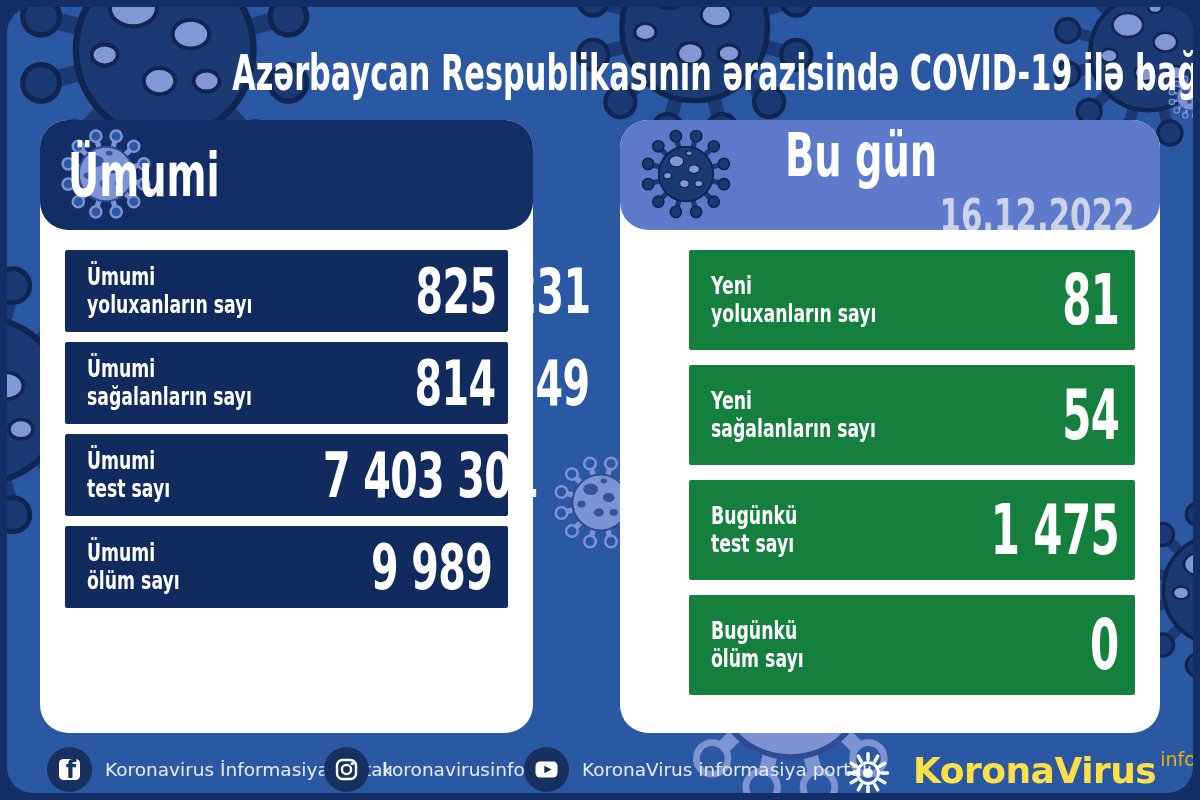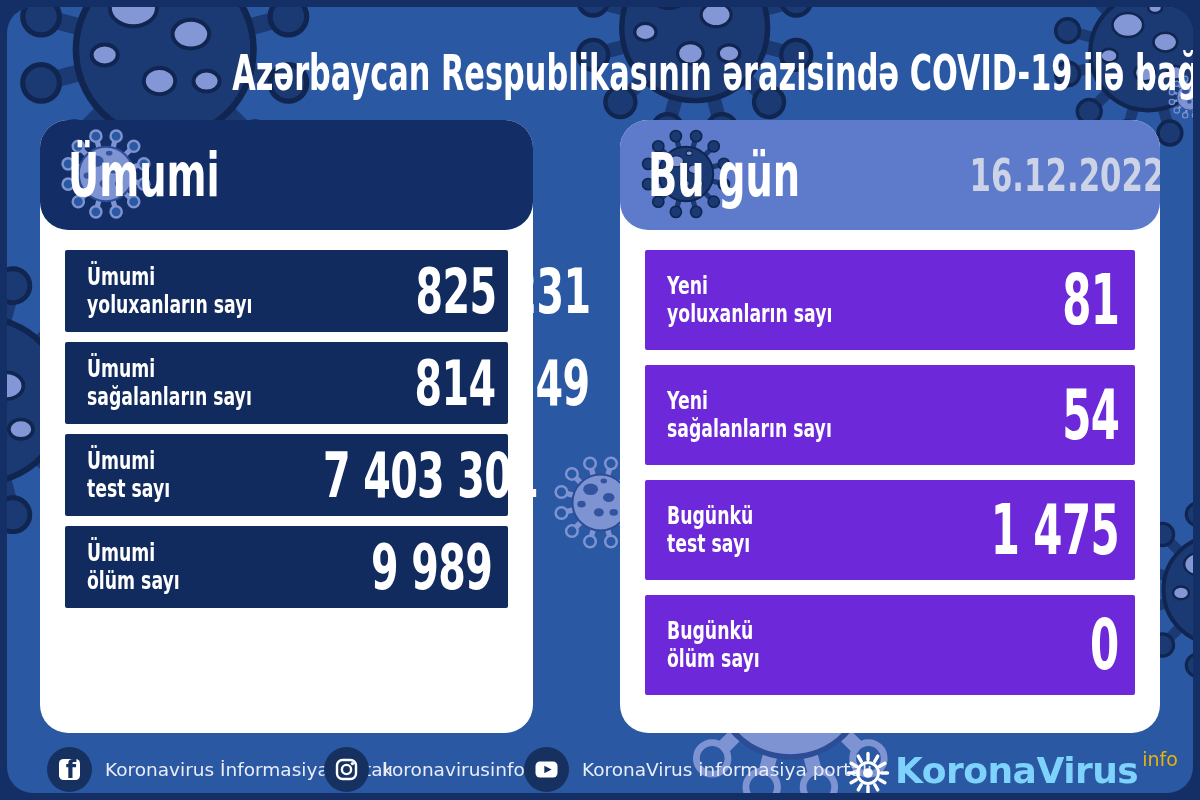--- a/index.html
+++ b/index.html
@@ -26,39 +26,39 @@
   }
   .card.left{left:33px;}
   .card.right{left:613px;width:540px;}
 
   .card-header{
     position:absolute;top:0;left:0;right:0;height:110px;
     border-radius:28px;overflow:hidden;
     display:flex;align-items:center;
   }
   .card.left .card-header{background:#132e66;}
-  .card.right .card-header{background:#5d7bca;}
+  .card.right .card-header{background:#5d7bca;flex-direction:column;}
   .header-virus{position:absolute;left:18px;top:6px;}
   .header-title{
     position:relative;color:#ffffff;font-weight:bold;font-size:60px;
     margin-left:28px;transform:scaleX(0.64);transform-origin:left center;white-space:nowrap;
   }
   .header-date{
     position:relative;margin-left:auto;margin-right:26px;
     color:#ccd3e6;font-weight:bold;font-size:44px;
     transform:scaleX(0.7);transform-origin:right center;white-space:nowrap;
   }
 
   .rows{position:absolute;left:25px;right:25px;top:130px;}
   .stat-row{
     display:flex;justify-content:space-between;align-items:center;
     padding:0 16px 0 22px;border-radius:2px;color:#fff;
   }
   .card.left .stat-row{background:#112b5f;height:82px;margin-bottom:10px;}
-  .card.right .stat-row{background:#6d28d9;height:100px;margin-bottom:15px;}
+  .card.right .stat-row{background:#15803d;height:100px;margin-bottom:15px;margin-left:44px;}
   .lbl{
     font-weight:bold;font-size:24px;line-height:1.18;
     transform:scaleX(0.72);transform-origin:left center;white-space:nowrap;
   }
   .lbl span{display:block;}
   .val{
     font-weight:bold;font-size:62px;letter-spacing:-1px;
     transform:scaleX(0.64);transform-origin:right center;white-space:nowrap;
   }
   .card.right .val{font-size:70px;transform:scaleX(0.60);}
@@ -68,21 +68,21 @@
     position:absolute;top:7px;display:flex;align-items:center;gap:13px;
   }
   .social .label{color:#e9edf7;font-size:18.5px;white-space:nowrap;}
   #social-fb{left:40px;}
   #social-ig{left:317px;}
   #social-yt{left:517px;}
   .brand{
     position:absolute;left:836px;top:8px;display:flex;align-items:flex-start;
   }
   .brand-text{
-    color:#7dd3fc;font-weight:bold;font-size:36px;line-height:46px;margin-left:2px;
+    color:#fde047;font-weight:bold;font-size:36px;line-height:46px;margin-left:20px;
     letter-spacing:-0.5px;
   }
   .brand-sup{
     color:#eab308;font-size:19px;line-height:19px;margin-left:4px;margin-top:2px;
   }
 </style>
 </head>
 <body>
 
 <div class="stage">

